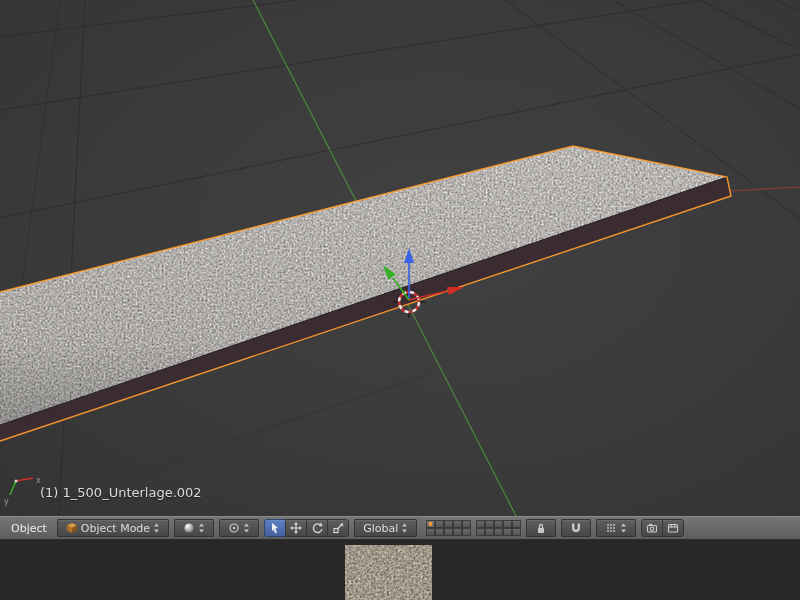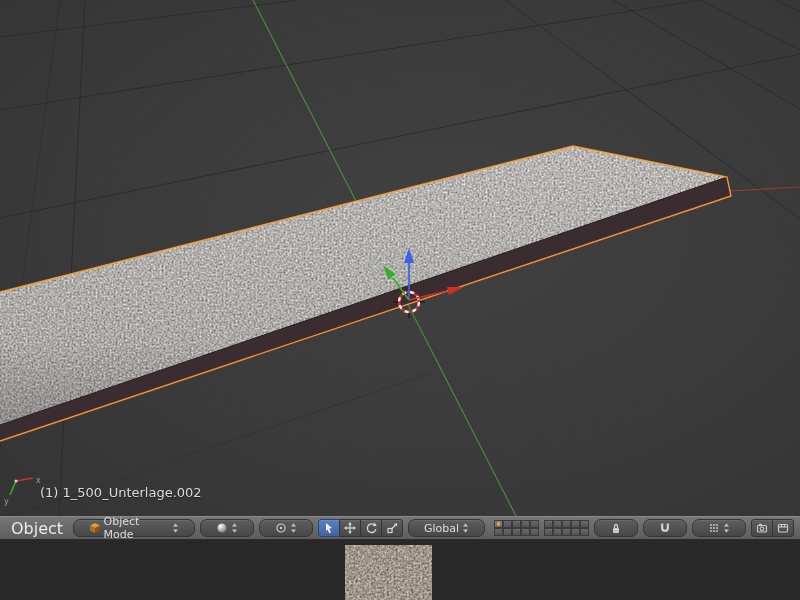--- a/index.html
+++ b/index.html
@@ -11,24 +11,24 @@
             background:radial-gradient(ellipse at 55% 45%, #414141 0%, #3a3a3a 60%, #343434 100%);}
   .viewport svg{position:absolute;left:0;top:0;}
   .object-info{position:absolute;left:40px;top:485px;font-size:13px;color:#dcdcdc;
                text-shadow:0 1px 1px rgba(0,0,0,.5);white-space:nowrap;}
 
   
   .header{position:absolute;left:0;top:516px;width:800px;height:24px;box-sizing:border-box;
           background:linear-gradient(#767676,#5d5d5d);
           border-top:1px solid #8a8a8a;border-bottom:1px solid #2c2c2c;
           display:flex;align-items:center;gap:5px;padding:0 6px;}
-  .menu-label{font-size:16px;color:#ececec;padding:2px 5px;border-radius:3px;cursor:default;}
+  .menu-label{font-size:11px;color:#ececec;padding:2px 5px;border-radius:3px;cursor:default;}
   .btn{height:18px;box-sizing:border-box;display:inline-flex;align-items:center;gap:3px;
-       padding:0 15px;background:linear-gradient(#5e5e5e,#474747);
-       border:1px solid #353535;border-radius:7px;color:#dcdcdc;font-size:11px;
+       padding:0 8px;background:linear-gradient(#5e5e5e,#474747);
+       border:1px solid #353535;border-radius:1px;color:#dcdcdc;font-size:11px;
        box-shadow:inset 0 1px 0 rgba(255,255,255,.08);}
   .btn.pressed{background:linear-gradient(#5c80c4,#44619e);border-color:#2c4572;color:#fff;}
   .grp{display:inline-flex;}
   .grp .btn{border-radius:0;margin-left:-1px;padding:0 4px;}
   .grp .btn:first-child{border-radius:3px 0 0 3px;margin-left:0;}
   .grp .btn:last-child{border-radius:0 3px 3px 0;}
   .layers{display:flex;gap:5px;margin-left:4px;}
   .layer-block{display:grid;grid-template-columns:repeat(5,9px);grid-auto-rows:8px;}
   .lcell{box-sizing:border-box;width:9px;height:8px;border:1px solid #3c3c3c;margin:-0.5px;
          background:linear-gradient(#696969,#535353);}

